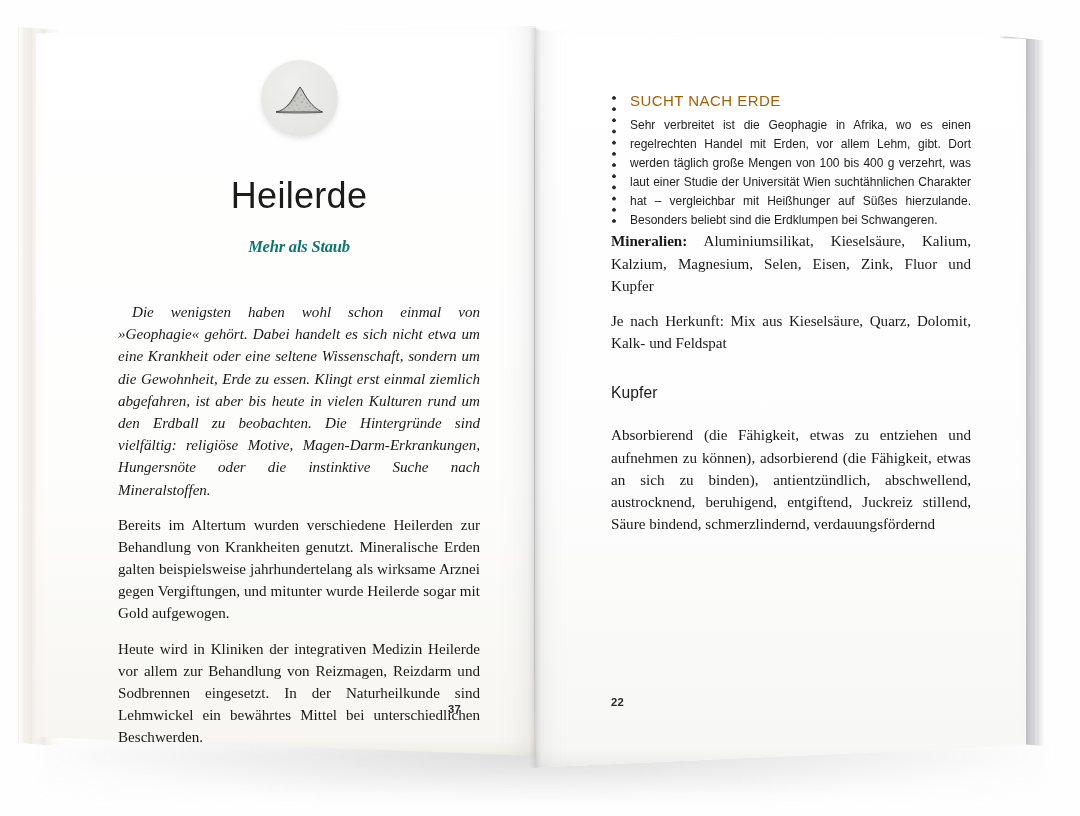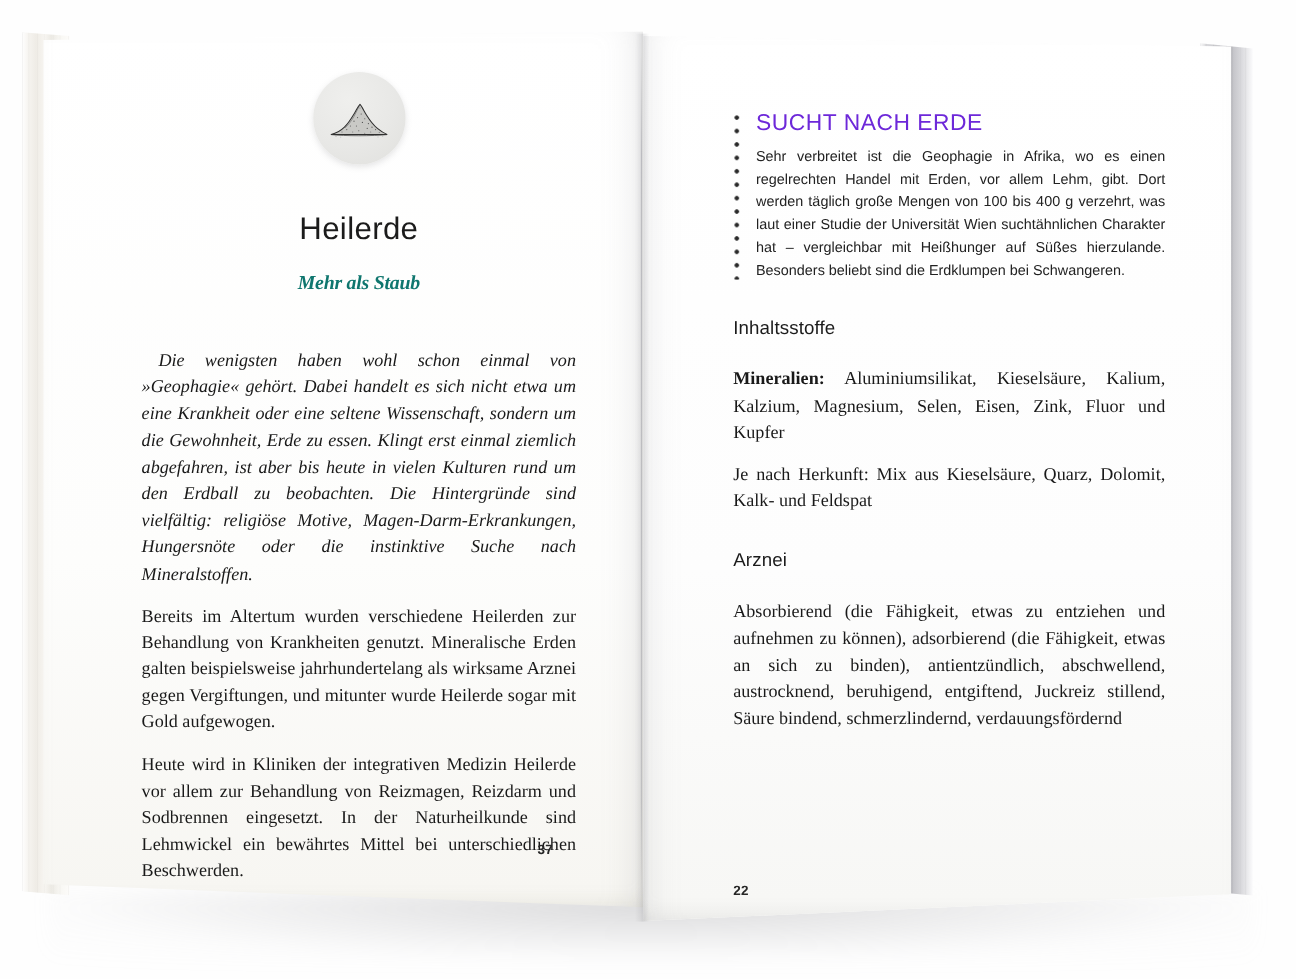--- a/index.html
+++ b/index.html
@@ -165,21 +165,21 @@
     box-shadow: 0 2px 5px rgba(120,120,125,0.20);
     display: flex;
     align-items: center;
     justify-content: center;
   }
   .emblem svg { display: block; }
 
   h1.chapter-title {
     font-family: "Liberation Sans", sans-serif;
     font-weight: 400;
-    font-size: 26px;
+    font-size: 36px;
     letter-spacing: 0.3px;
     text-align: center;
     margin: 0 0 20px 0;
     color: #1b1b1b;
   }
   .chapter-subtitle {
     font-family: "Liberation Serif", serif;
     font-style: italic;
     font-weight: 700;
     font-size: 16.5px;
@@ -222,24 +222,24 @@
     top: 4px;
     bottom: 2px;
     width: 4px;
     background-image: radial-gradient(circle at 2px 2px, #2a2a2a 1.55px, rgba(0,0,0,0) 2.1px);
     background-size: 4px 11.2px;
     background-repeat: repeat-y;
   }
   .callout h3 {
     font-family: "Liberation Sans", sans-serif;
     font-weight: 400;
-    font-size: 19px;
+    font-size: 15px;
     letter-spacing: 0.45px;
     margin: 0 0 7px 0;
-    color: #6d28d9;
+    color: #a16207;
   }
   .callout p {
     font-family: "Liberation Sans", sans-serif;
     font-size: 12px;
     line-height: 1.59;
     text-align: justify;
     margin: 0;
     color: #222222;
   }
   .callout p + p { margin-top: 2px; }
@@ -249,21 +249,21 @@
   .folio {
     position: absolute;
     z-index: 6;
     font-family: "Liberation Sans", sans-serif;
     font-weight: 700;
     font-size: 11.2px;
     color: #272727;
     letter-spacing: 0.2px;
   }
   .folio-left  { left: 448px; top: 703px; }
-  .folio-right { left: 611px; top: 737px; }
+  .folio-right { left: 611px; top: 696px; }
 </style>
 </head>
 <body>
 
 <div id="scene">
 
   <div class="book-shadow"></div>
   <div class="edge-left"></div>
   <div class="edge-right"></div>
 
@@ -326,25 +326,24 @@
 
   <div class="content col-right">
 
 
     <div class="callout">
       <div class="callout-rule"></div>
       <h3>SUCHT NACH ERDE</h3>
       <p>Sehr verbreitet ist die Geophagie in Afrika, wo es einen regelrechten Handel mit Erden, vor allem Lehm, gibt. Dort werden täglich große Mengen von 100 bis 400 g verzehrt, was laut einer Studie der Universität Wien suchtähnlichen Charakter hat – vergleichbar mit Heißhunger auf Süßes hierzulande. Besonders beliebt sind die Erdklumpen bei Schwangeren.</p>
     </div>
 
-    <h2 class="section-head">Inhaltsstoffe</h2>
 
     <p class="body"><span class="lead-bold">Mineralien:</span><span> Aluminiumsilikat, Kieselsäure, Kalium, Kalzium, Magnesium, Selen, Eisen, Zink, Fluor und Kupfer</span></p>
     <p class="body">Je nach Herkunft: Mix aus Kieselsäure, Quarz, Dolomit, Kalk- und Feldspat</p>
 
-    <h2 class="section-head">Arznei</h2>
+    <h2 class="section-head">Kupfer</h2>
 
     <p class="body">Absorbierend (die Fähigkeit, etwas zu entziehen und aufnehmen zu können), adsorbierend (die Fähigkeit, etwas an sich zu binden), antientzündlich, abschwellend, austrocknend, beruhigend, entgiftend, Juckreiz stillend, Säure bindend, schmerzlindernd, verdauungsfördernd</p>
   </div>
 
   <div class="folio folio-right">22</div>
 
 </div>
 
 </body></html>

